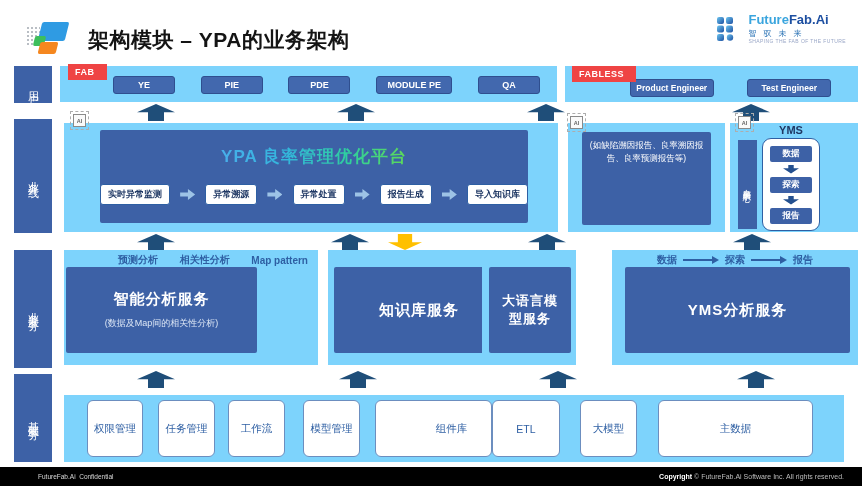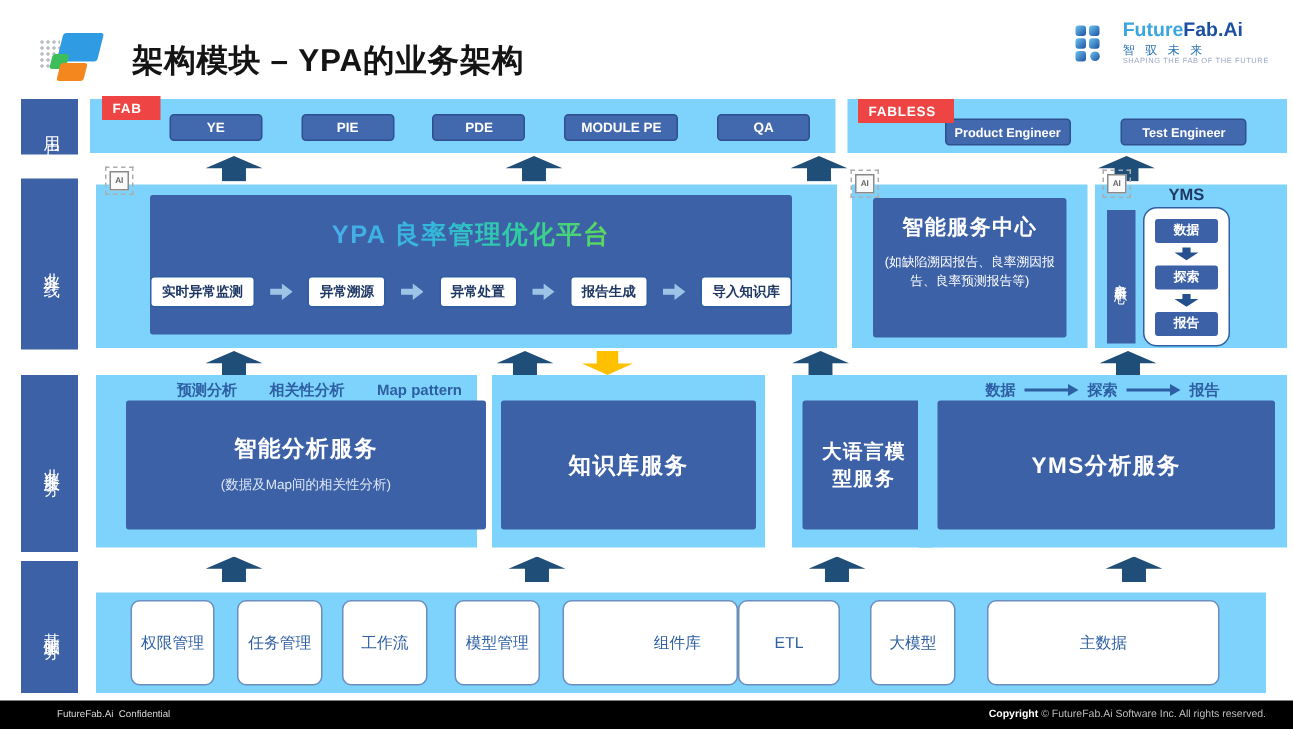--- a/index.html
+++ b/index.html
@@ -85,33 +85,33 @@
   .yms-vbar .vtext { font-size:8.5px; letter-spacing:1px; }
   .yms-flow { position:absolute; left:32px; top:15px; width:58px; height:93px; background:#fff;
     border:1.5px solid #2e5fa3; border-radius:9px; display:flex; flex-direction:column;
     align-items:center; justify-content:center; gap:3px; }
   .yms-flow .fbtn { width:42px; background:#3d61a6; border-radius:2px; color:#fff;
     font-size:8.5px; font-weight:700; text-align:center; padding:2px 0; }
 
   
   .p-a { left:64px;  top:250px; width:254px; height:115px; }
   .p-b { left:328px; top:250px; width:182px; height:115px; }
-  .p-c { left:528px; top:250px; width:94px;  height:115px; }
+  .p-c { left:482px; top:250px; width:94px;  height:115px; }
   .p-d { left:612px; top:250px; width:246px; height:115px; }
   .tagrow { position:absolute; left:0; right:0; top:3px; display:flex; align-items:center;
     font-size:10px; font-weight:700; color:#2e5fa3; }
   .p-a .tagrow { justify-content:space-between; padding:0 10px 0 54px; }
   .p-b .tagrow { justify-content:center; gap:36px;margin-top:40px; }
   .p-d .tagrow { justify-content:center; gap:6px; }
   .thin-arrow { position:relative; width:36px; height:8px; display:inline-block; }
   .thin-arrow::before { content:""; position:absolute; left:0; right:5px; top:3.2px; height:1.6px; background:#2e5fa3; }
   .thin-arrow::after { content:""; position:absolute; right:0; top:0;
     border-left:7px solid #2e5fa3; border-top:4px solid transparent; border-bottom:4px solid transparent; }
   .srv-box { top:17px; height:86px; display:flex; flex-direction:column; align-items:center; justify-content:center; }
-  .box-a { left:20px;  width:240px; }
+  .box-a { left:2px;  width:191px; }
   .box-b { left:6px;  width:170px; }
   .box-c { left:7px;  width:82px; }
   .box-d { left:13px; width:225px; }
   .srv-title { font-size:15px; font-weight:700; letter-spacing:1px; }
   .srv-sub { font-size:9px; margin-top:8px; color:#dce6f5; }
   .box-c .srv-title { font-size:13px; width:60px; line-height:1.35; }
 
   
   .base-band { left:64px; top:395px; width:780px; height:67px; }
   .basebox { position:absolute; top:5px; height:57px; background:#fff; border:1px solid #6c8ebf;
@@ -214,21 +214,20 @@
         <span class="stepbtn">导入知识库</span>
       </div>
     </div>
   </div>
   <div class="ai-chip" style="left:73px;top:114px;">
       <i>AI</i>
     </div>
 
   <div class="panel p-svc">
     <div class="bluebox svc-box">
-      <div class="svc-title">智能服务中心</div>
       <div class="svc-sub">(如缺陷溯因报告、良率溯因报告、良率预测报告等)</div>
     </div>
   </div>
   <div class="ai-chip" style="left:570px;top:116px;">
       <i>AI</i>
     </div>
 
   <div class="panel p-yms">
     <div class="yms-label">YMS</div>
     <div class="yms-vbar">

